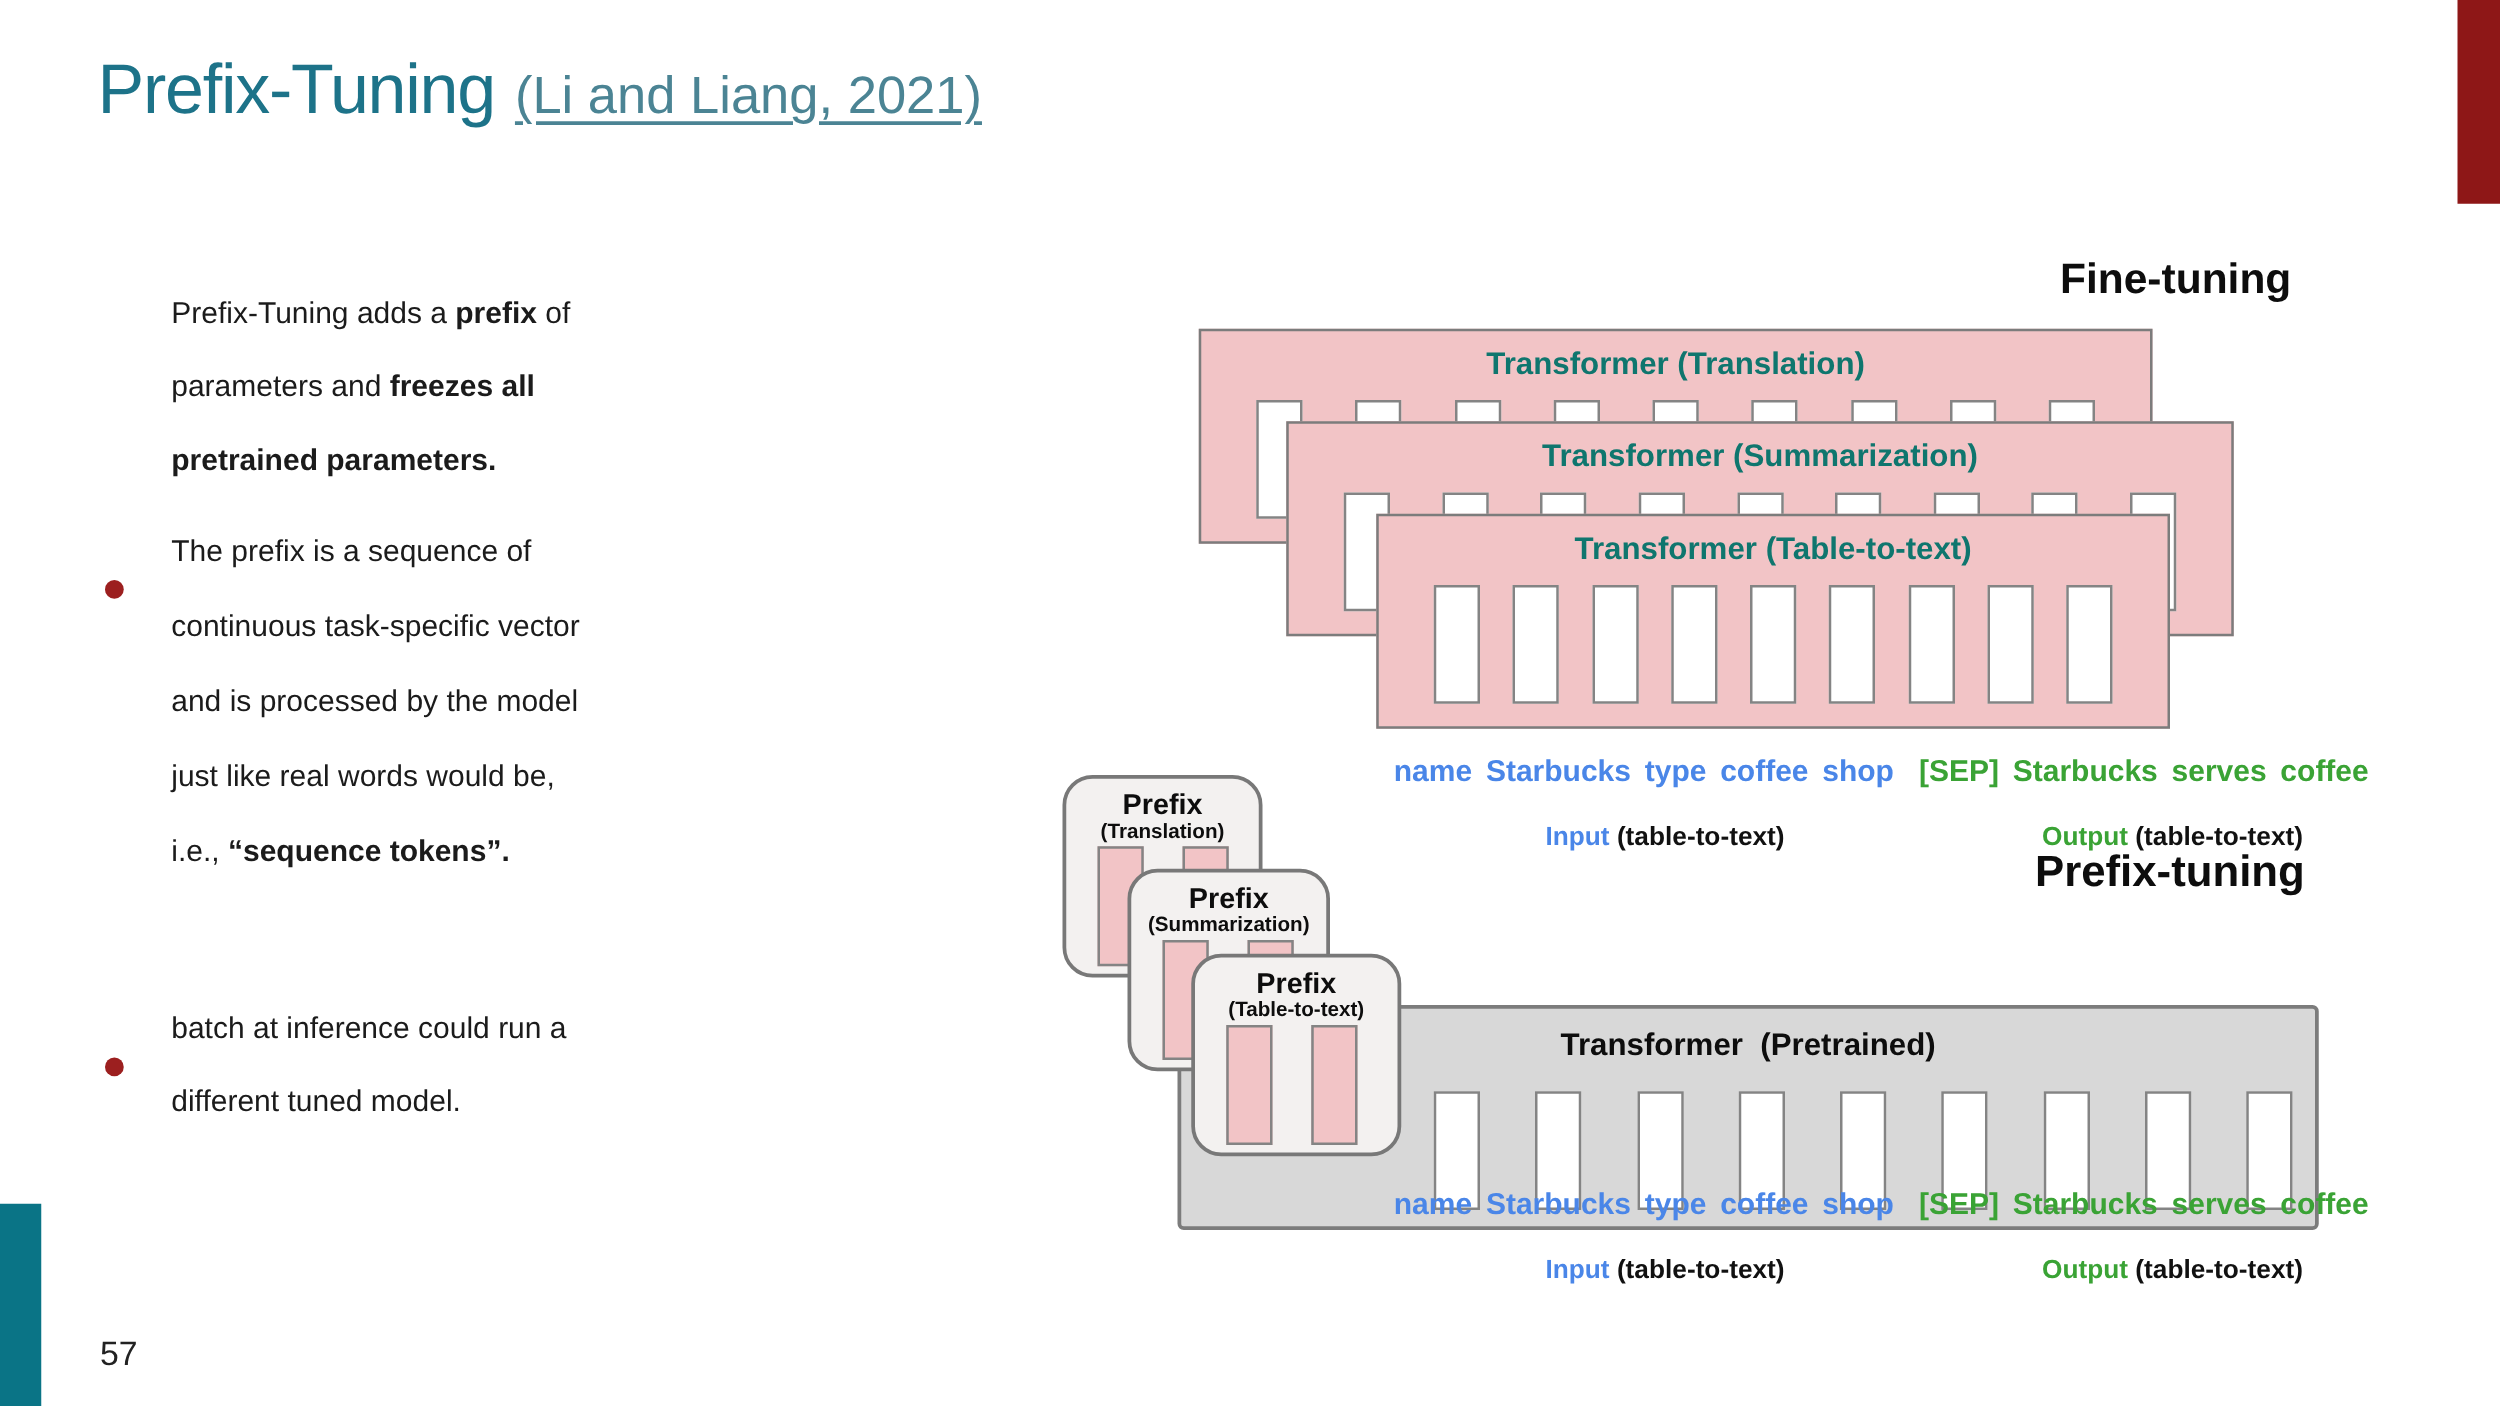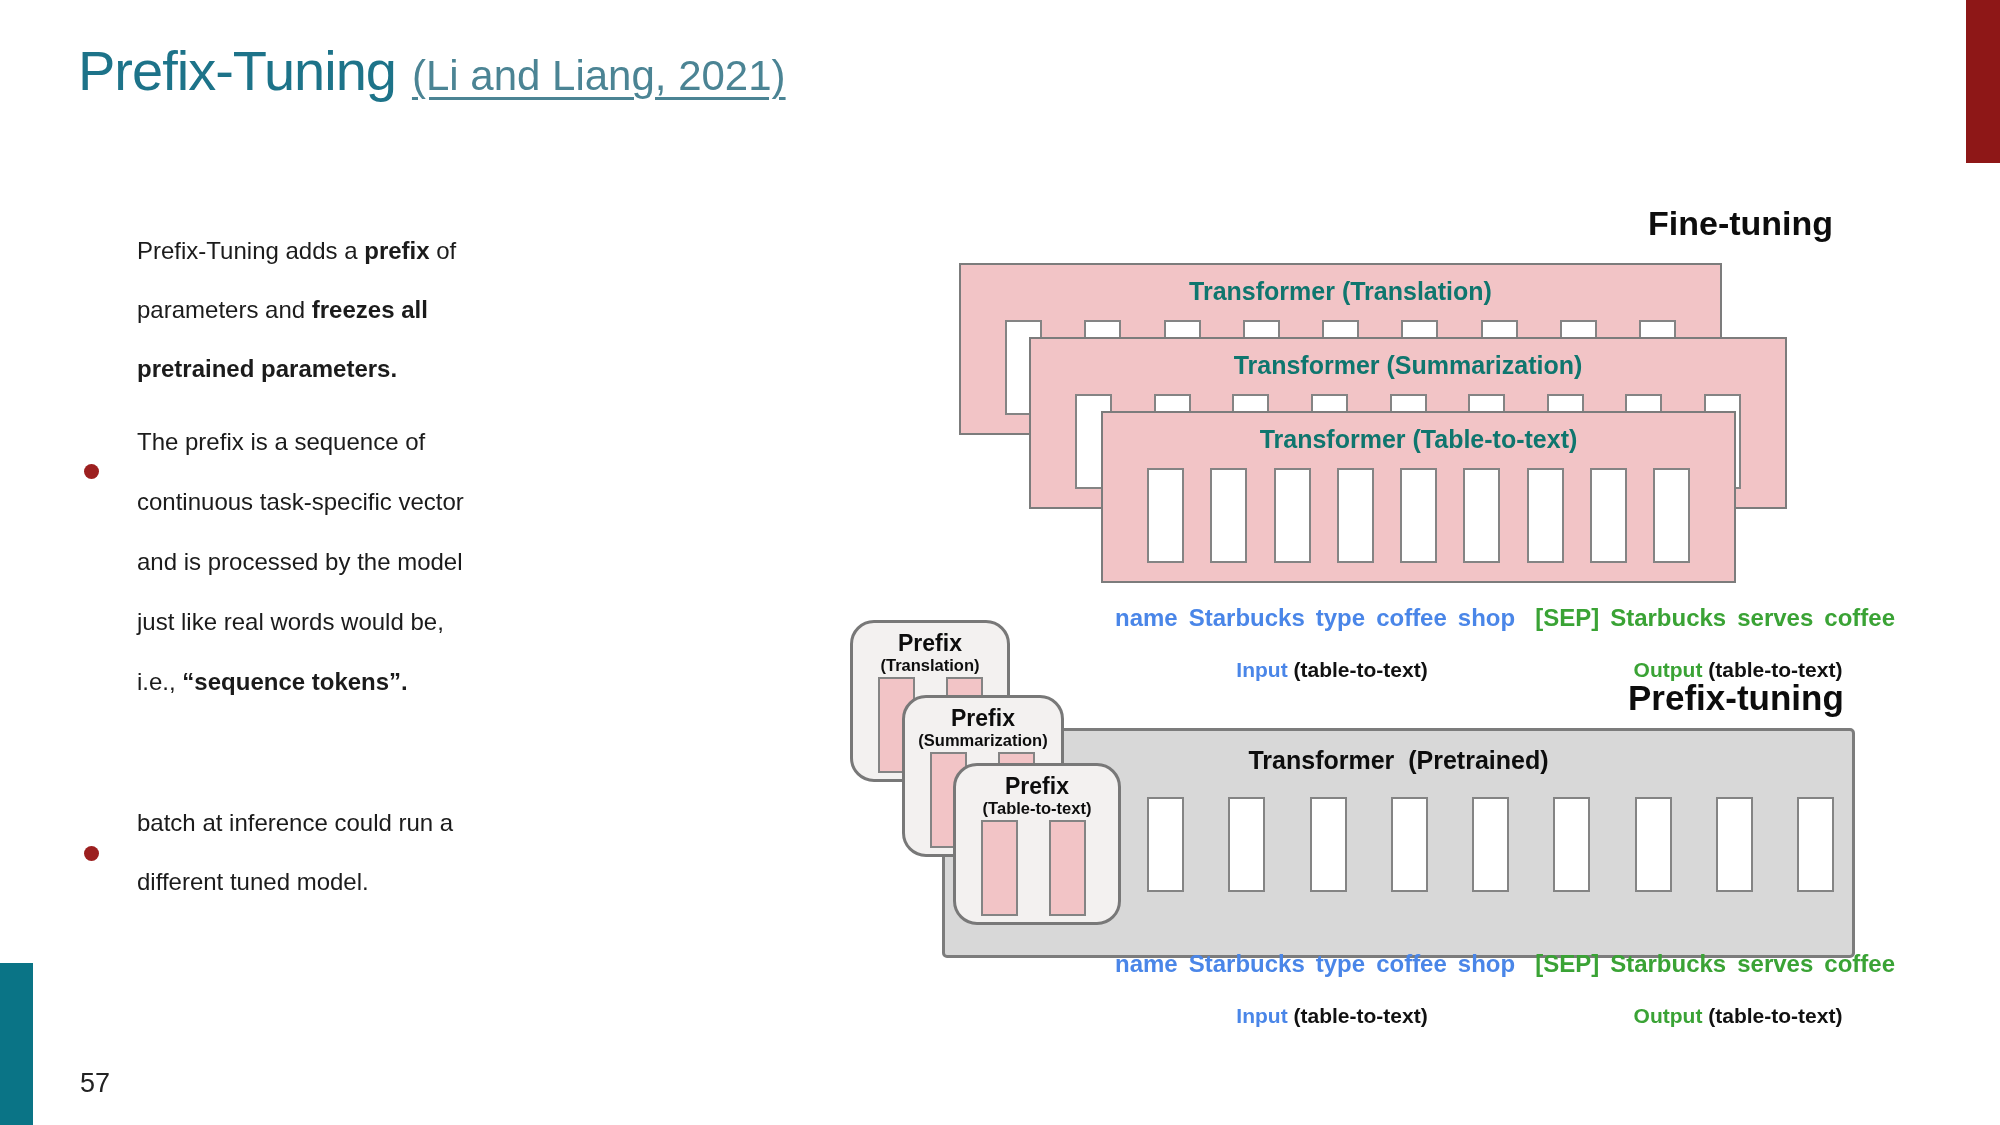--- a/index.html
+++ b/index.html
@@ -40,21 +40,21 @@
     box-sizing:border-box;}
   .tbox1{left:959px;top:263px;width:763px;height:172px;z-index:1;}
   .tbox2{left:1029px;top:337px;width:758px;height:172px;z-index:2;}
   .tbox3{left:1101px;top:411px;width:635px;height:172px;z-index:3;}
   .tbox-title{position:absolute;left:0;right:0;top:12px;text-align:center;
     font-size:25px;font-weight:700;color:#0f766e;white-space:nowrap;}
   .slots{position:absolute;left:44px;right:44px;top:55px;height:95px;
     display:flex;justify-content:space-between;}
   .slot{width:37px;height:95px;background:#ffffff;border:2px solid #848484;box-sizing:border-box;}
   
-  .gbox{position:absolute;left:942px;top:728px;width:913px;height:230px;z-index:3;
+  .gbox{position:absolute;left:942px;top:804px;width:913px;height:180px;z-index:3;
     background:var(--box-gray,#d8d8d8);border:3px solid var(--border-gray,#7c7c7c);
     border-radius:5px;box-sizing:border-box;}
   .gbox-title{position:absolute;left:0;right:0;top:15px;text-align:center;
     font-size:25px;font-weight:700;color:#0d0d0d;white-space:pre;}
   .gslots{left:202px;right:18px;top:66px;}
   
   .pcard{position:absolute;background:var(--card-bg,#f3f1f0);border:3px solid #787878;
     border-radius:24px;box-sizing:border-box;}
   .pcard1{left:850px;top:620px;width:160px;height:162px;z-index:4;}
   .pcard2{left:902px;top:695px;width:162px;height:162px;z-index:5;}

